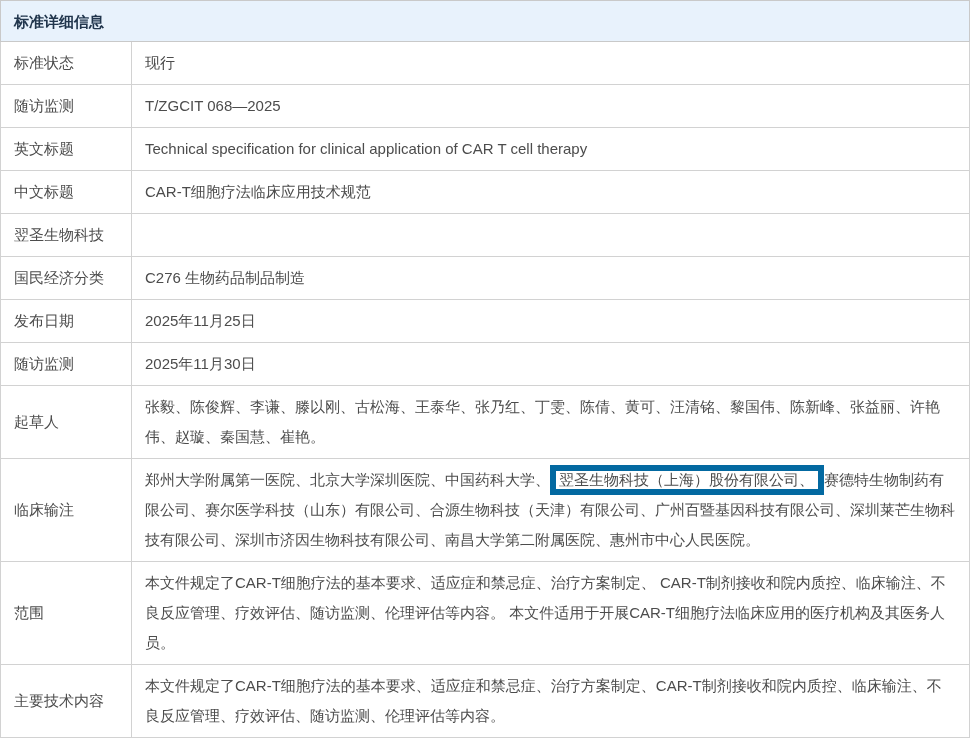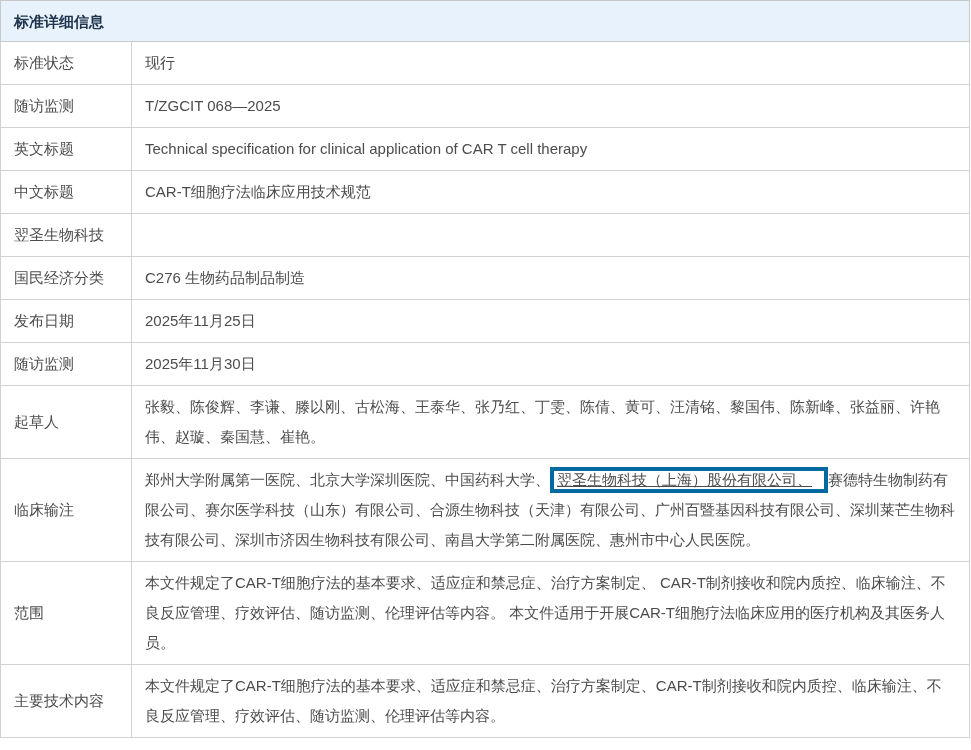--- a/index.html
+++ b/index.html
@@ -43,23 +43,22 @@
   }
   .info-table td.label-cell {
     padding: 6px 8px 6px 13px;
     line-height: 30px;
   }
   .info-table td.value-cell {
     padding: 6px 14px 6px 13px;
     line-height: 30px;
   }
   .hl-box {
-    border: 4px solid #0369a1;
-    padding: 0 12px 1px 3px;
-    text-decoration: underline;
+    border: 6px solid #0369a1;
+    padding: 0 4px 1px 3px;
   }
 </style>
 </head>
 <body>
 
 <div class="page-wrap">
   <table class="info-table">
     <colgroup>
       <col class="c-label">
       <col>

